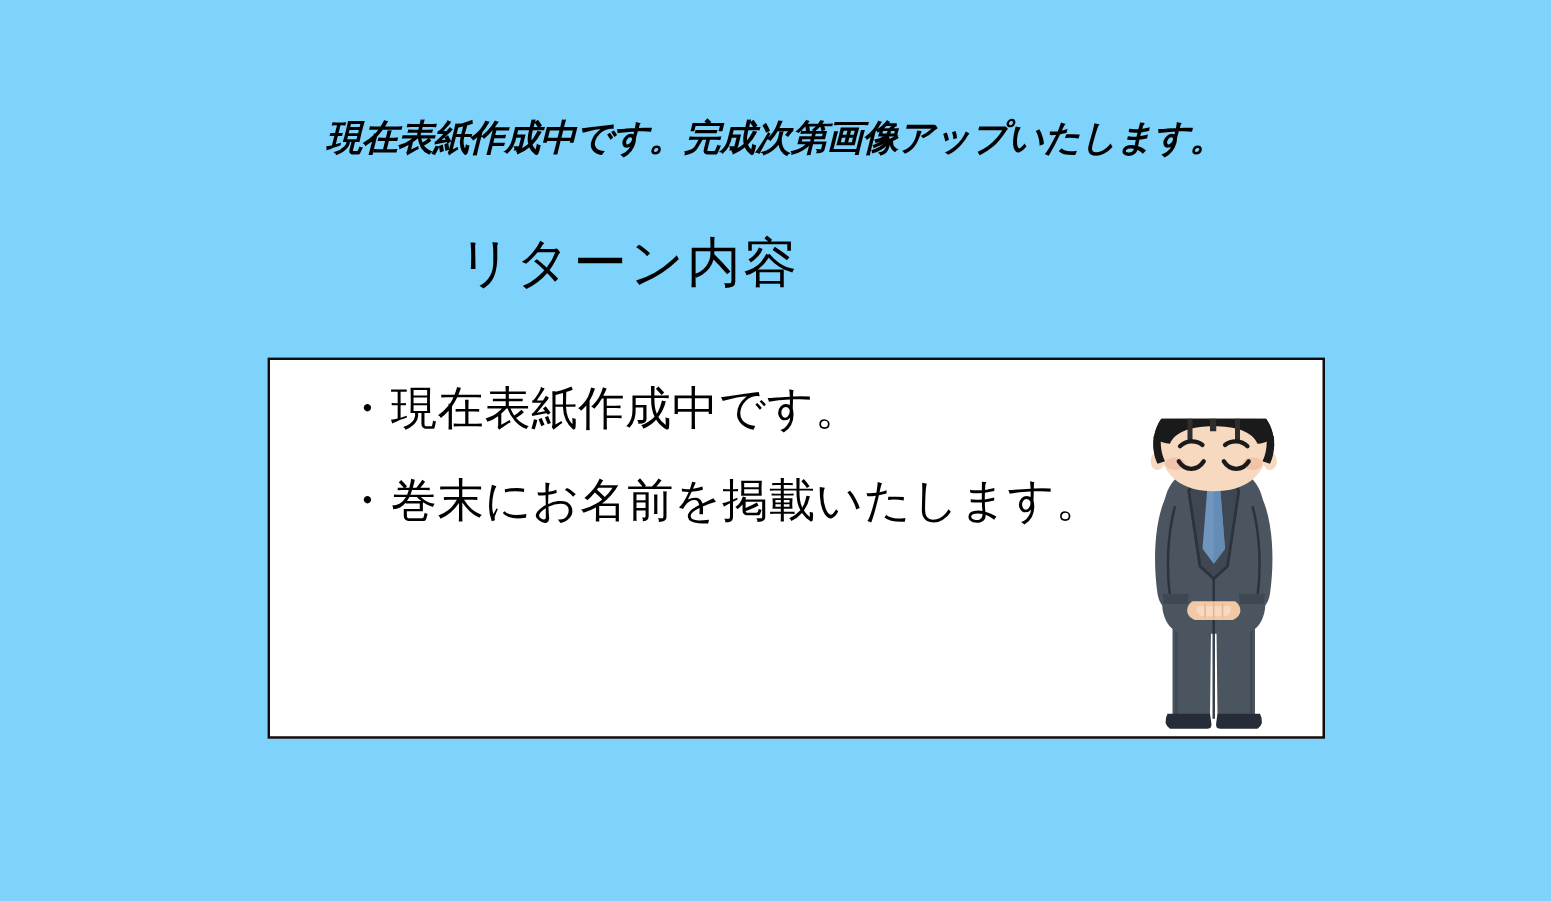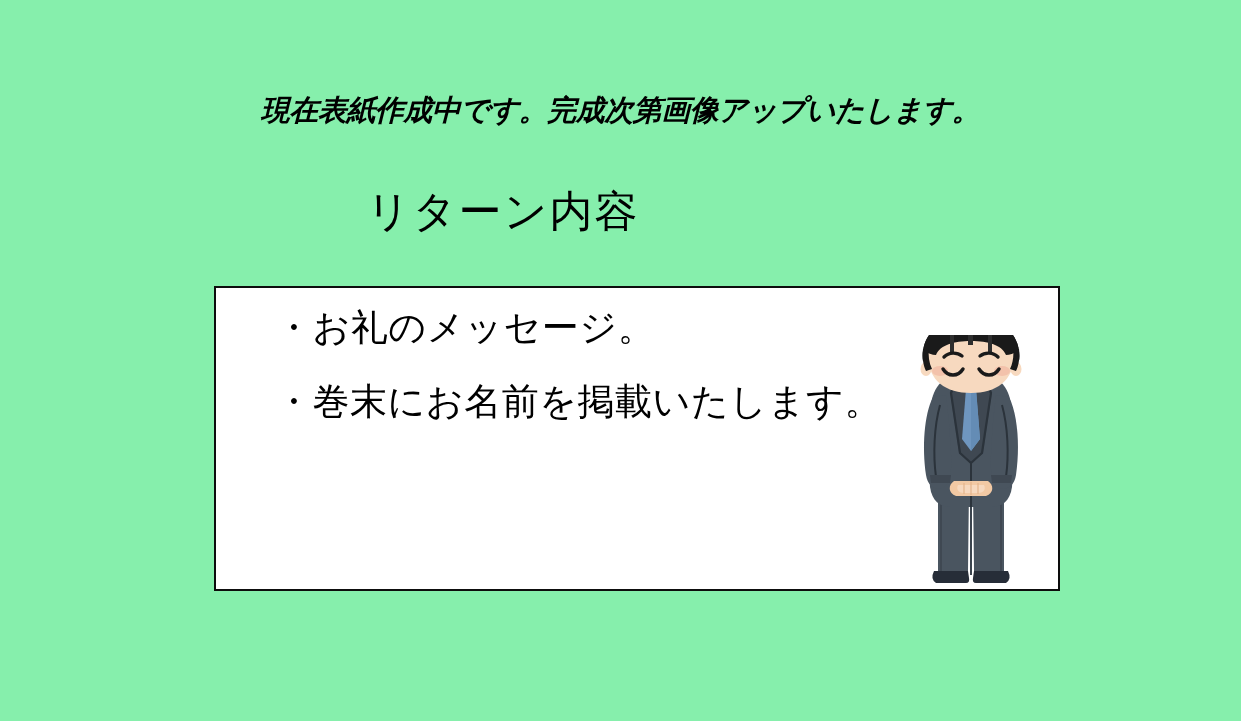--- a/index.html
+++ b/index.html
@@ -8,21 +8,21 @@
     padding: 0;
     background: #ffffff;
   }
   body {
     font-family: "Liberation Serif", "DejaVu Serif", serif;
   }
   .page {
     position: relative;
     width: 1241px;
     height: 721px;
-    background: #86efac;
+    background: #7dd3fc;
     overflow: hidden;
   }
 
   
   .notice {
     position: absolute;
     left: 0;
     top: 92px;
     width: 1241px;
     text-align: center;
@@ -99,21 +99,21 @@
 
 <div class="page">
 
   <div class="notice">現在表紙作成中です。完成次第画像アップいたします。</div>
 
   <div class="heading">リターン内容</div>
 
   <div class="content-box">
 
     <ul class="bullet-list">
-      <li class="bullet-item">・お礼のメッセージ。</li>
+      <li class="bullet-item">・現在表紙作成中です。</li>
       <li class="bullet-item">・巻末にお名前を掲載いたします。</li>
     </ul>
 
     <div class="illustration">
       <svg viewBox="0 0 130 256" xmlns="http://www.w3.org/2000/svg">
 
         <path d="M32 150 L32 236 Q32 241 37 241 L58 241 Q62 241 62 236 L63 152 Z" fill="#4a5560"></path>
         <path d="M98 150 L98 236 Q98 241 93 241 L72 241 Q68 241 68 236 L67 152 Z" fill="#4a5560"></path>
         <path d="M64 150 L66 150 L66 240 L64 240 Z" fill="#3b444e"></path>
         <path d="M34 154 L36 154 L36 238 L34 238 Z" fill="#3f4852"></path>

